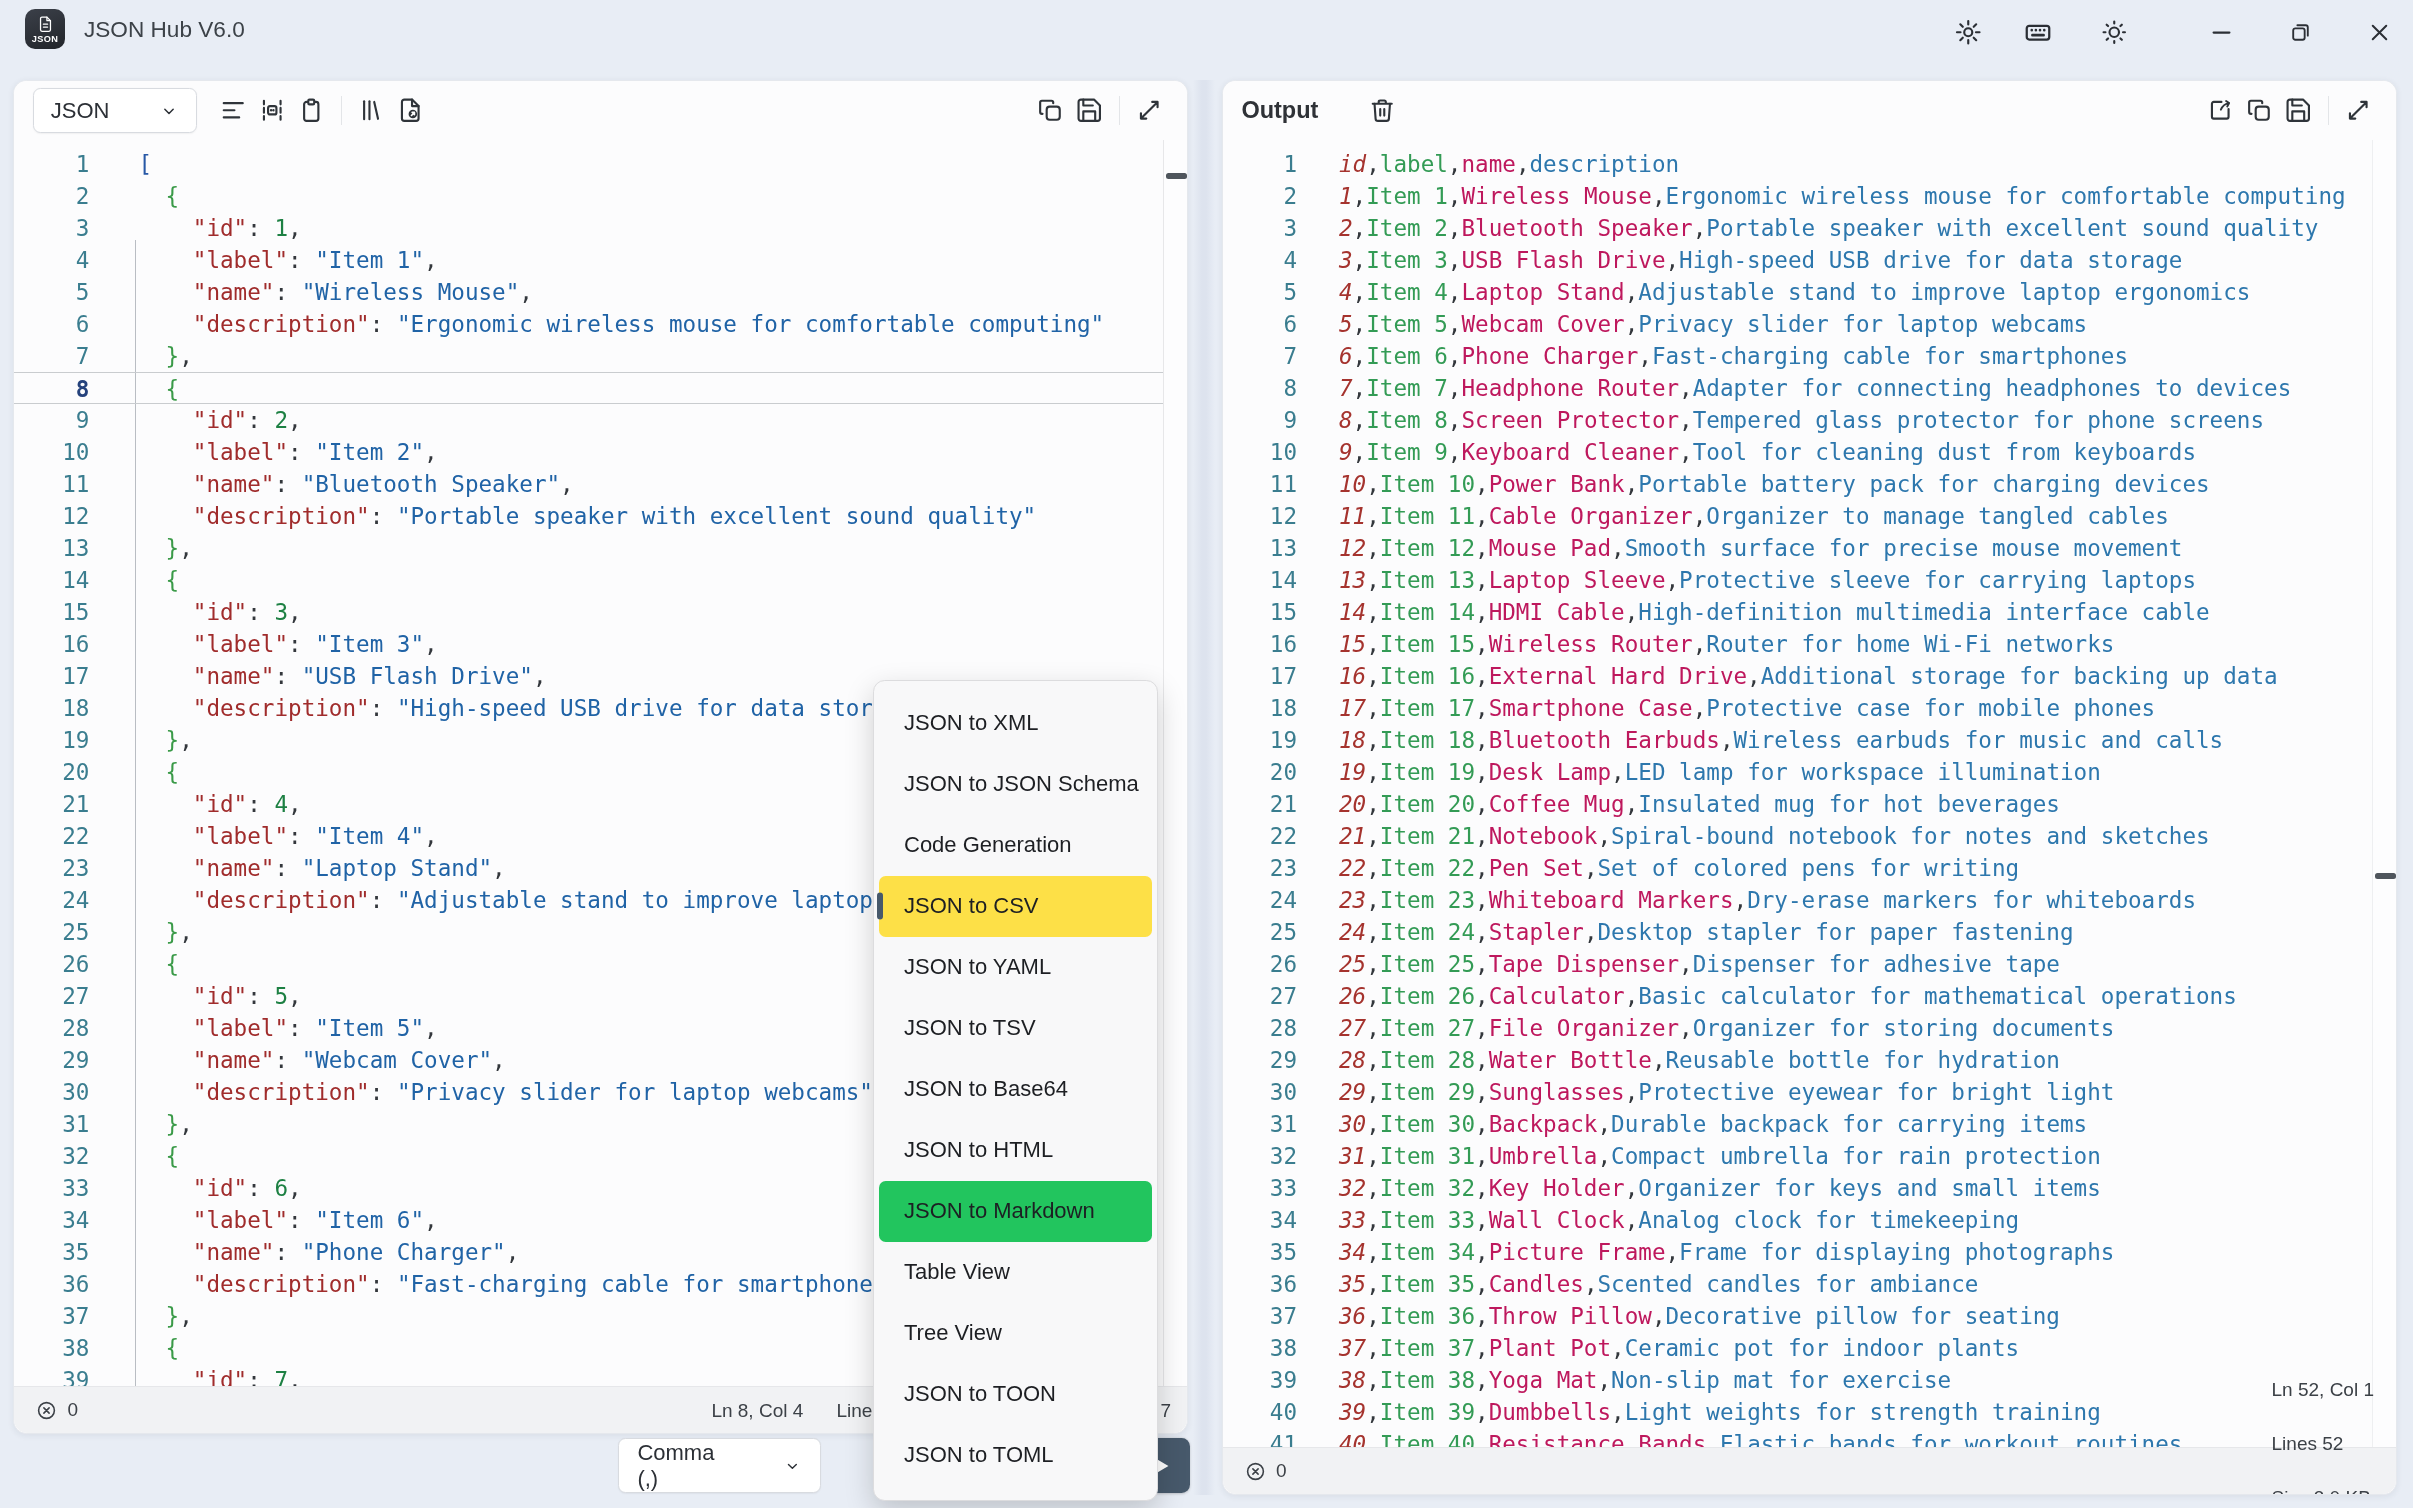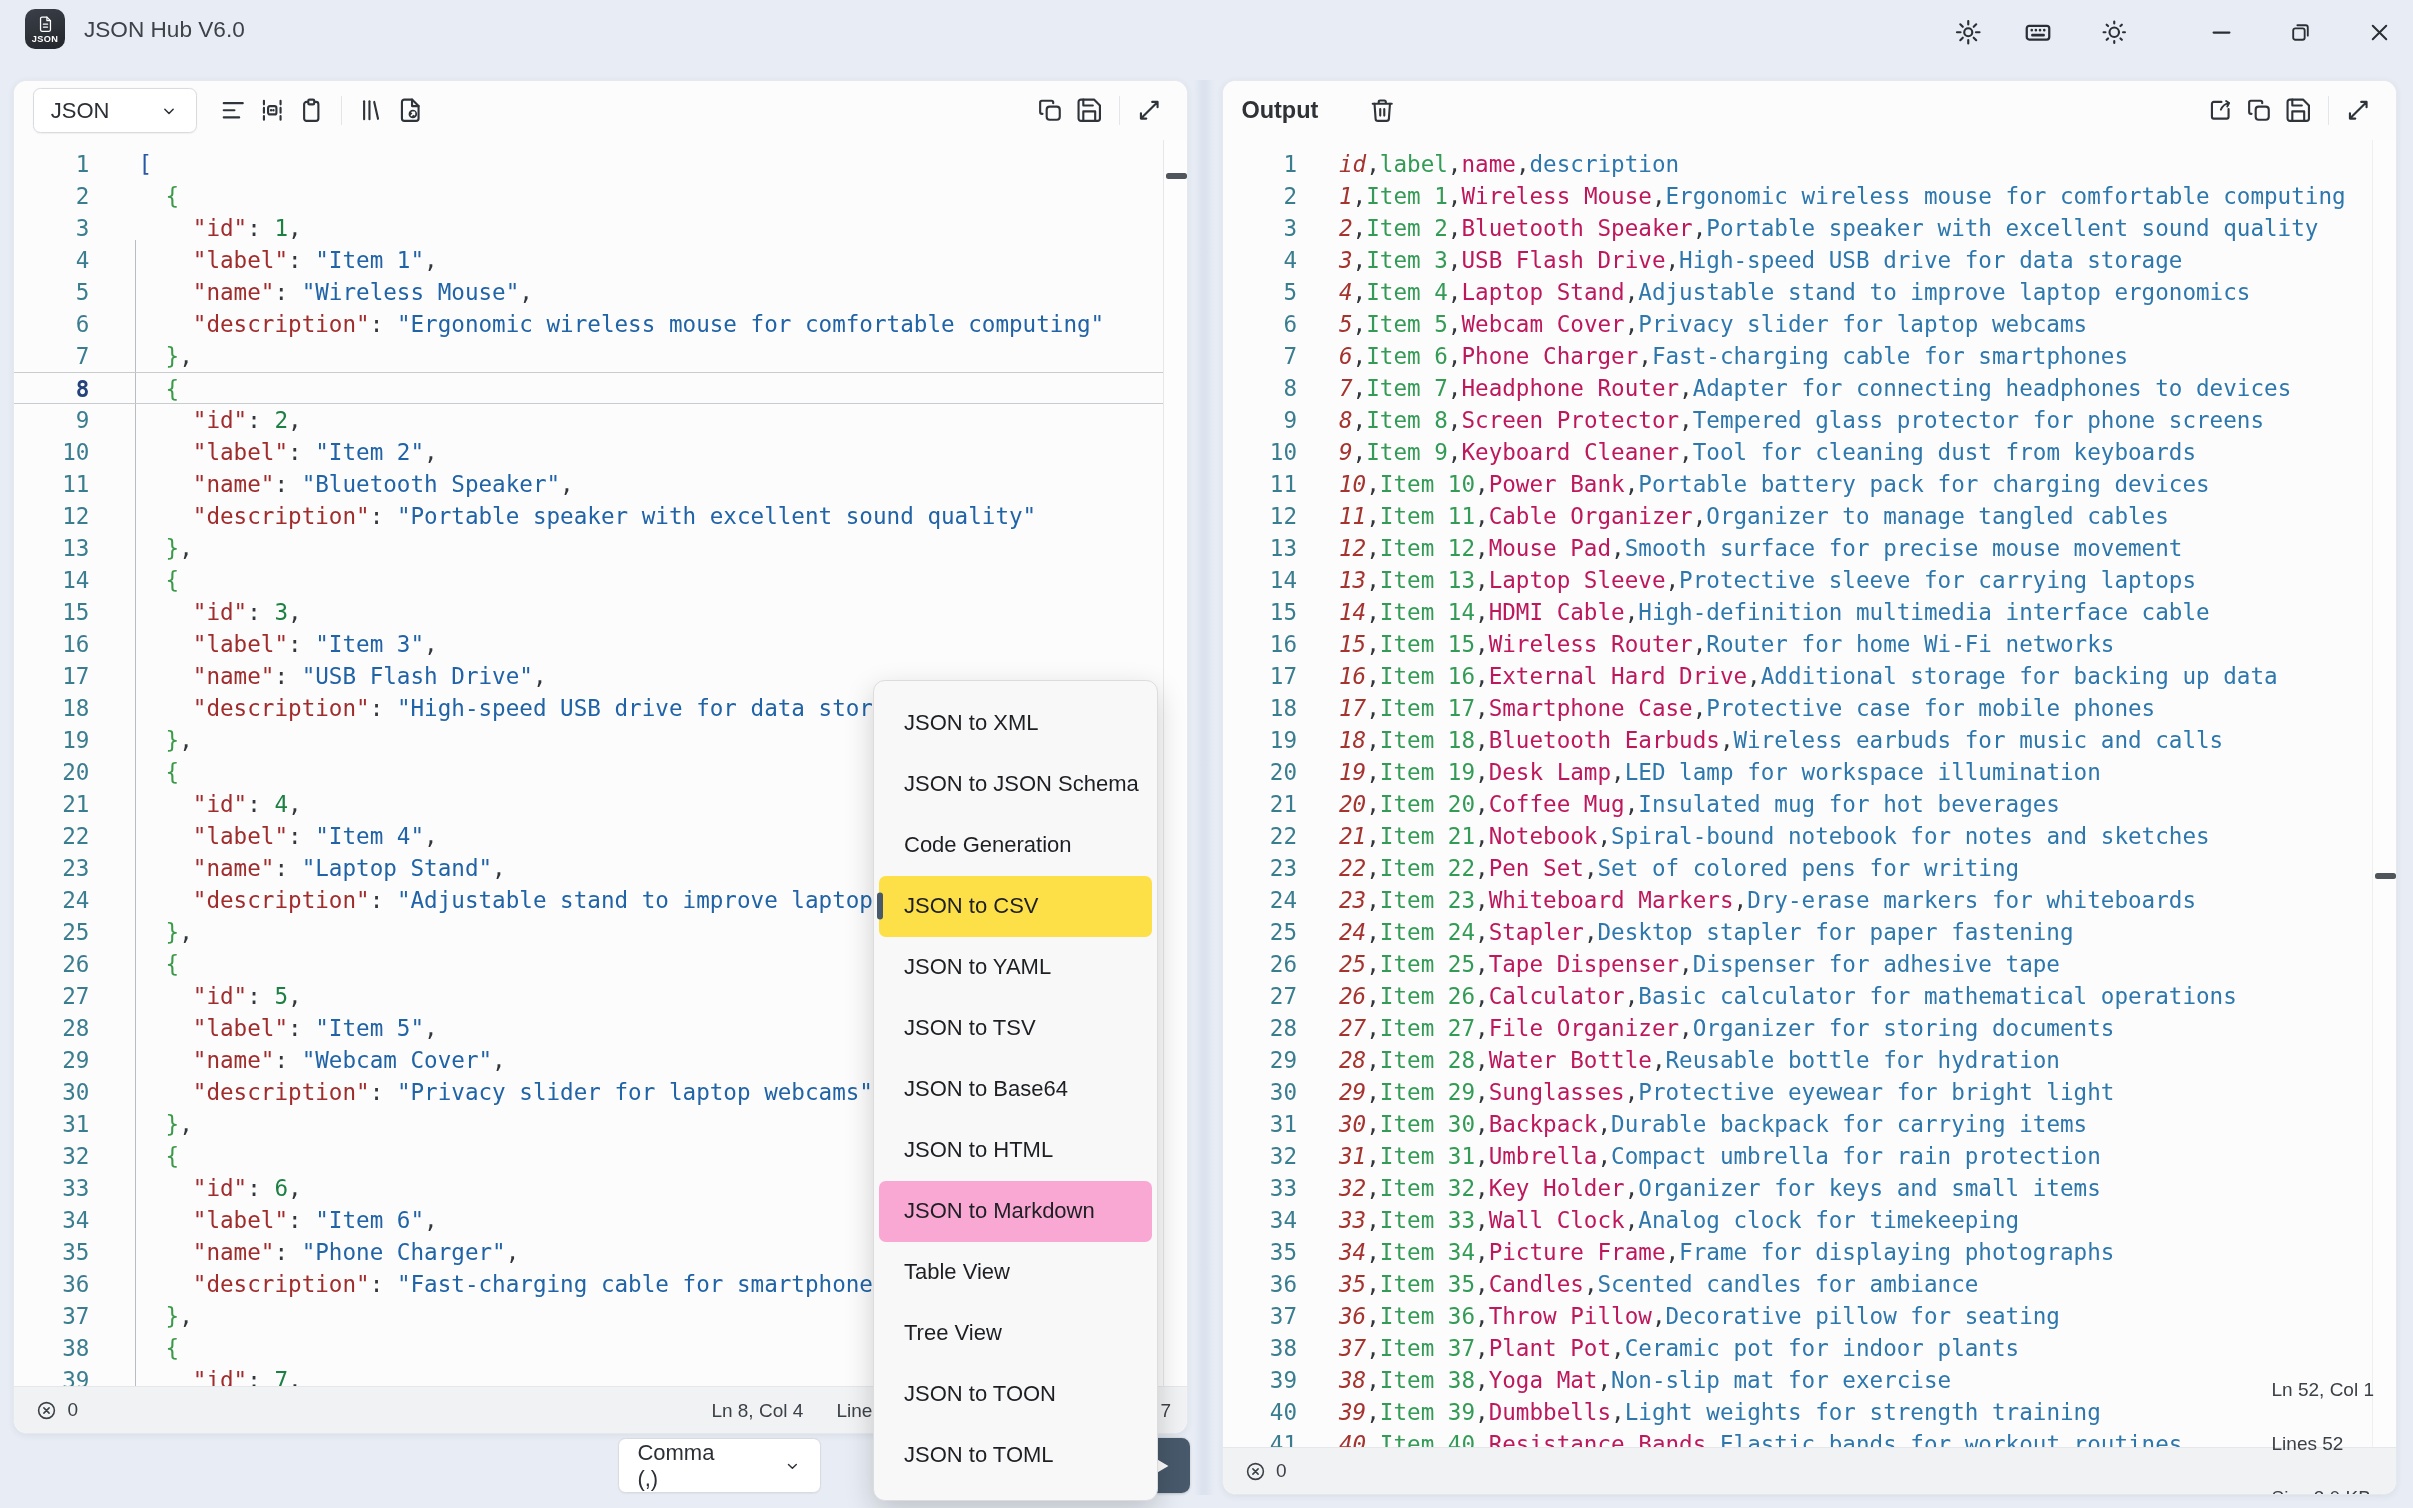--- a/index.html
+++ b/index.html
@@ -72,21 +72,21 @@
     background:#47596b; border-radius:8.4px; display:flex; align-items:center; justify-content:center;
     cursor:pointer; box-shadow:0 0.8px 2.5px rgba(0,0,0,.2); }
 
   
   #convert-menu { position:absolute; left:873px; top:680px; width:285px; height:821px;
     background:#f8f8f9; border:0.8px solid #dcdcde; border-radius:11.7px;
     box-shadow:0 10px 28.5px rgba(0,0,0,.18); z-index:10; padding:11.7px 0; }
   .menu-item { position:relative; height:61px; margin:0 5px; border-radius:6.7px;
     display:flex; align-items:center; padding-left:25px; font-size:22px; color:#1d1f23; cursor:pointer; }
   .menu-item.selected { background:#fde047; }
-  .menu-item.hover { background:#f9a8d4; }
+  .menu-item.hover { background:#22c55e; }
   .menu-item.selected::before { content:""; position:absolute; left:-1.7px; top:50%;
     transform:translateY(-50%); width:5.9px; height:27px; border-radius:3.4px; background:#47596b; }
 
   svg { stroke:currentColor; fill:none; stroke-width:1.8; stroke-linecap:round; stroke-linejoin:round; }
 </style>
 </head>
 <body>
 
 <div class="titlebar">
   <div class="appicon">

